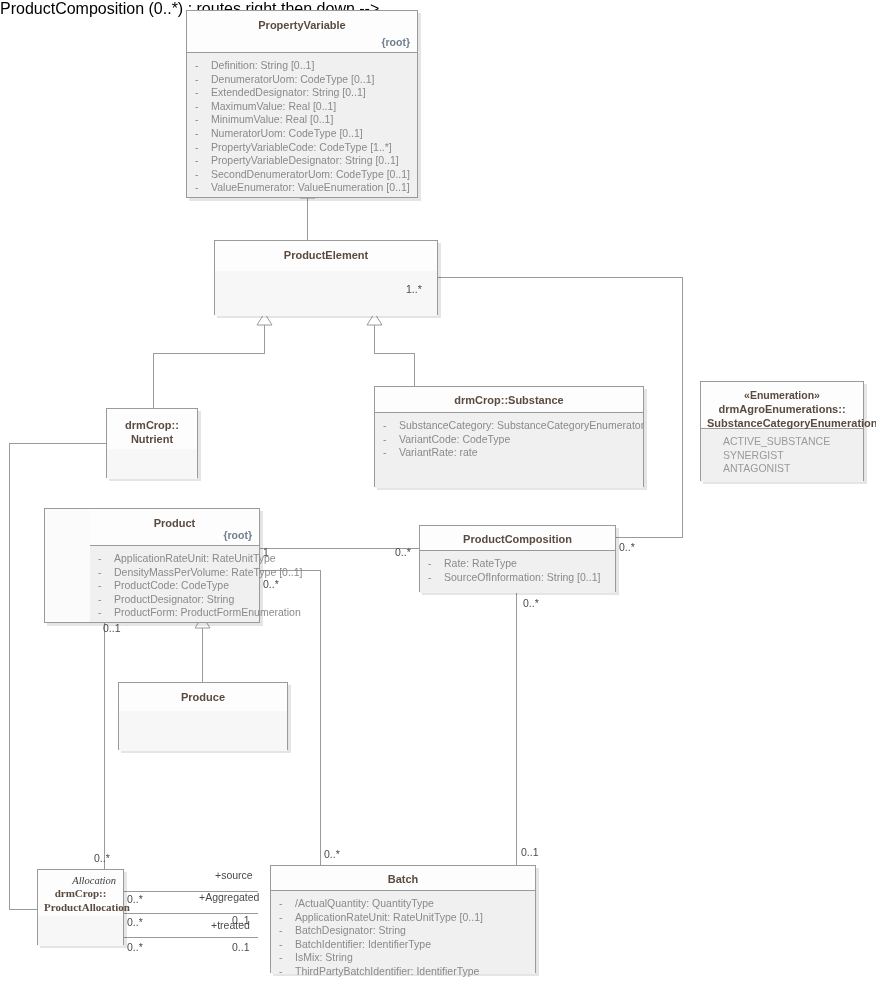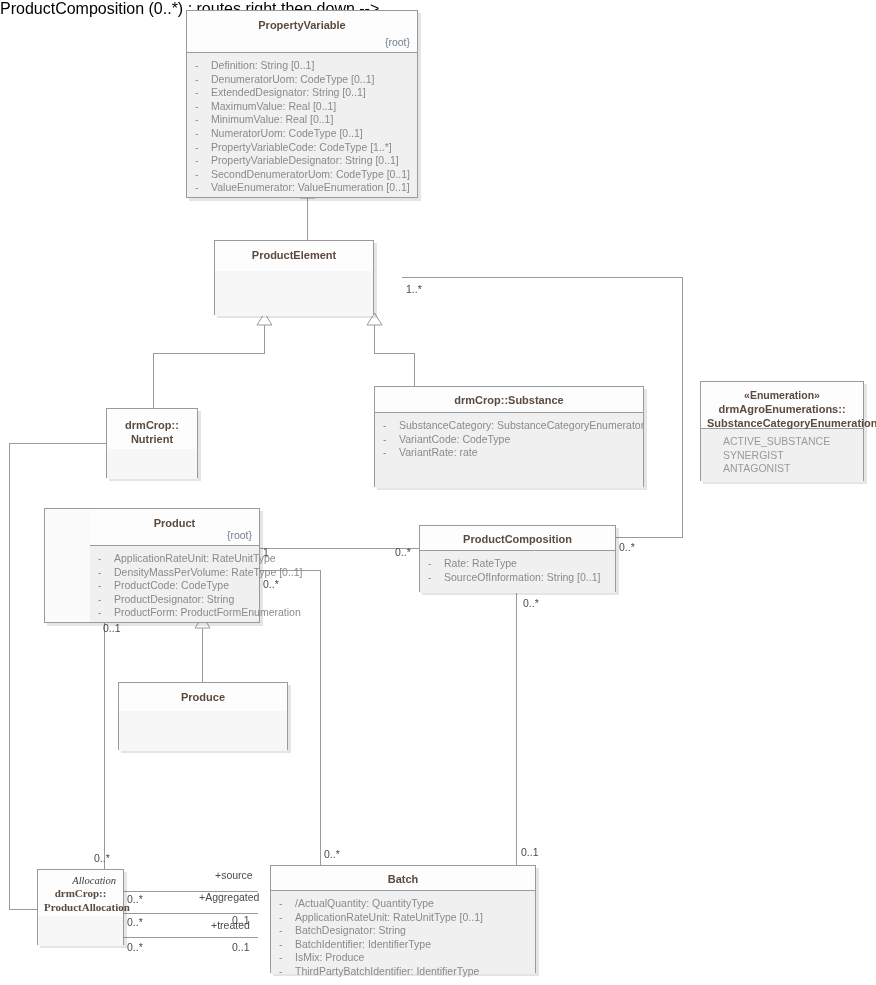--- a/index.html
+++ b/index.html
@@ -40,21 +40,21 @@
   .umlbox .hdr .stereo{
     display:block;
     font-weight:bold;
     font-size:10.5px;
     color:#5b4a3f;
   }
   .umlbox .hdr .rootmark{
     position:absolute;
     right:7px;
     bottom:3px;
-    font-weight:normal;
+    font-weight:bold;
     font-size:10.5px;
     color:#6f7f8f;
   }
   .umlbox .hdr .abstractmark{
     position:absolute;
     right:7px;
     top:4px;
     font-weight:normal;
     font-style:italic;
     font-size:10.5px;
@@ -201,21 +201,21 @@
       <div class="attr"><span class="vis">-</span><span>MinimumValue: Real [0..1]</span></div>
       <div class="attr"><span class="vis">-</span><span>NumeratorUom: CodeType [0..1]</span></div>
       <div class="attr"><span class="vis">-</span><span>PropertyVariableCode: CodeType [1..*]</span></div>
       <div class="attr"><span class="vis">-</span><span>PropertyVariableDesignator: String [0..1]</span></div>
       <div class="attr"><span class="vis">-</span><span>SecondDenumeratorUom: CodeType [0..1]</span></div>
       <div class="attr"><span class="vis">-</span><span>ValueEnumerator: ValueEnumeration [0..1]</span></div>
     </div>
   </div>
 
   
-  <div class="umlbox" style="left:214px; top:240px; width:160px; height:75px;">
+  <div class="umlbox" style="left:214px; top:240px; width:224px; height:75px;">
     <div class="hdr noline" style="height:30px;">
       <span>ProductElement</span>
     </div>
     <div class="body plain" style="height:45px;"></div>
   </div>
 
   
   <div class="umlbox" style="left:106px; top:408px; width:92px; height:70px;">
     <div class="hdr noline" style="height:40px; padding-top:9px;">
       <span>drmCrop::</span><br>
@@ -297,21 +297,21 @@
   
   <div class="umlbox" style="left:258px; top:865px; width:266px; height:108px;margin-left:12px;">
     <div class="hdr" style="height:25px; padding-top:6px;">
       <span>Batch</span>
     </div>
     <div class="body" style="height:83px;">
       <div class="attr"><span class="vis">-</span><span>/ActualQuantity: QuantityType</span></div>
       <div class="attr"><span class="vis">-</span><span>ApplicationRateUnit: RateUnitType [0..1]</span></div>
       <div class="attr"><span class="vis">-</span><span>BatchDesignator: String</span></div>
       <div class="attr"><span class="vis">-</span><span>BatchIdentifier: IdentifierType</span></div>
-      <div class="attr"><span class="vis">-</span><span>IsMix: Produce</span></div>
+      <div class="attr"><span class="vis">-</span><span>IsMix: String</span></div>
       <div class="attr"><span class="vis">-</span><span>ThirdPartyBatchIdentifier: IdentifierType</span></div>
     </div>
   </div>
 
   
 
   <div class="mult" style="left:406px; top:283px;">1..*</div>
   <div class="mult" style="left:619px; top:541px;">0..*</div>
 
   <div class="mult" style="left:263px; top:546px;">1</div>

